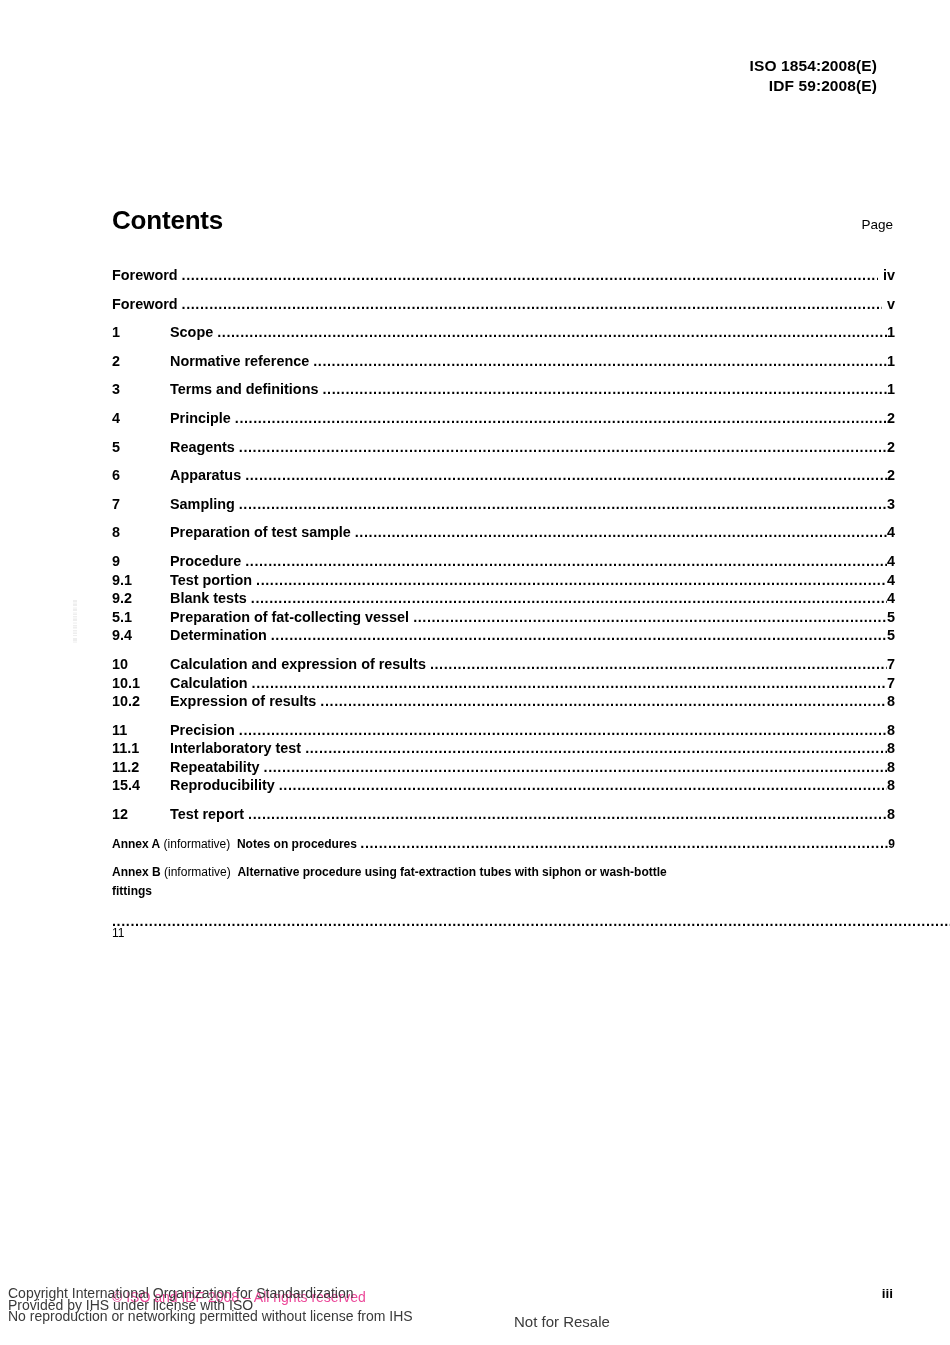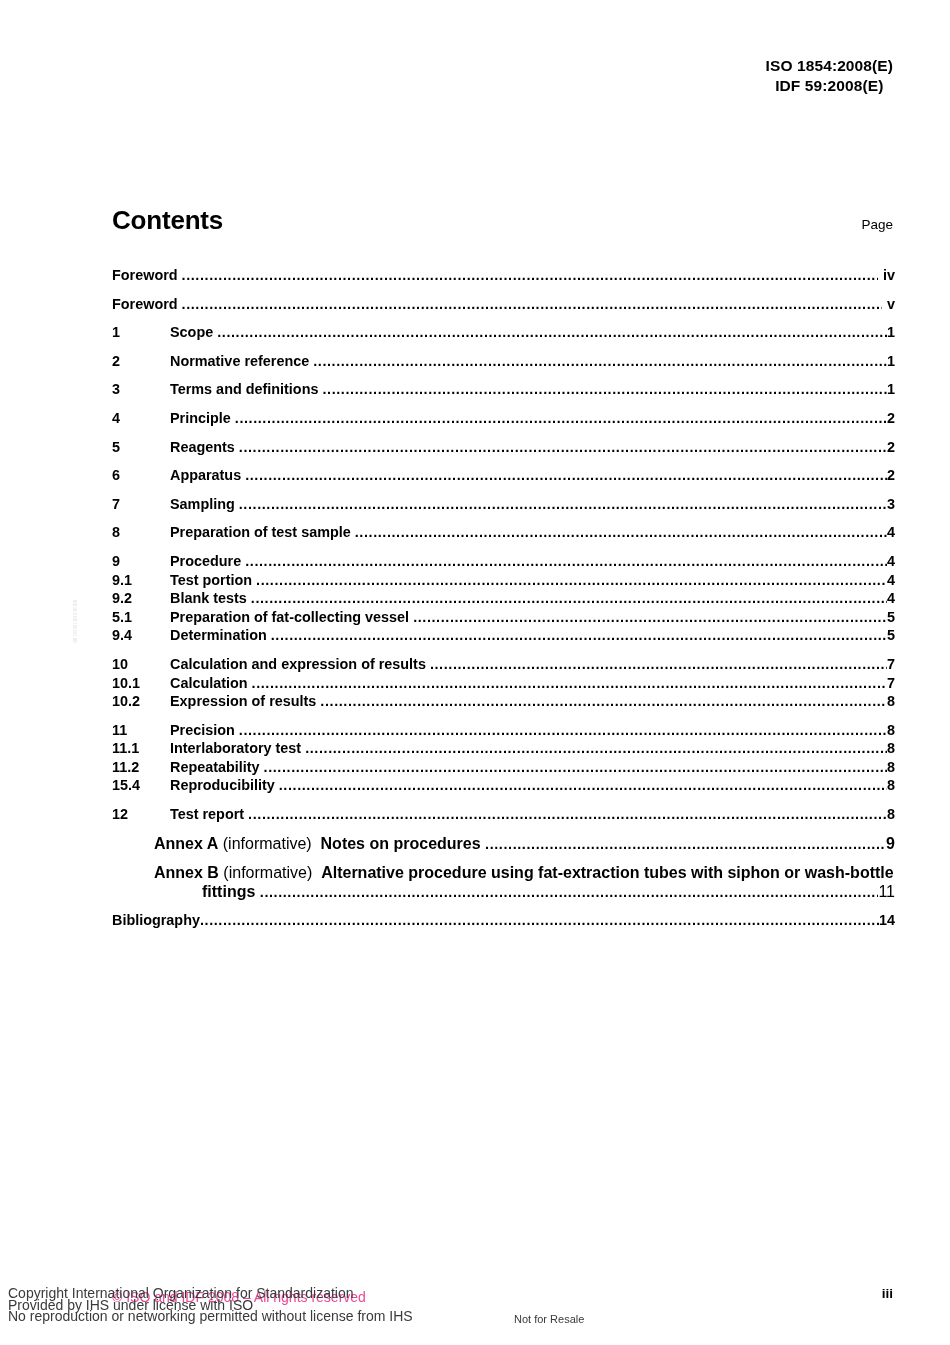--- a/index.html
+++ b/index.html
@@ -18,22 +18,22 @@
     width: 950px;
     height: 1345px;
     background: #ffffff;
     overflow: hidden;
   }
 
   
   .doc-header {
     position: absolute;
     top: 56px;
-    right: 57px;
-    text-align: center;
+    right: 73px;
+    text-align: right;
     font-weight: bold;
     font-size: 15.5px;
     line-height: 20px;
     letter-spacing: 0.1px;
   }
 
   
   .contents-head {
     position: absolute;
     top: 205px;
@@ -109,32 +109,32 @@
 
   
   .toc-pageno.roman { padding-left: 5px; }
 
   
   .annex-head { font-weight: bold; }
   .annex-kind { font-weight: normal; }
   .annex-title { font-weight: bold; }
 
   .annex-block {
-    font-size: 16px;
+    font-size: 12px;
     line-height: 15px;
-    margin-left: 42px;
   }
   .annex-line1 {
     white-space: nowrap;
   }
   .annex-wrap-row {
     display: flex;
     align-items: baseline;
     white-space: nowrap;
     margin-top: 3.6px;
+    flex-direction: column;
   }
   .annex-wrap-indent {
     flex: 0 0 auto;
     width: 48px;
   }
 
   
   .margin-artifact {
     position: absolute;
     left: 68px;
@@ -168,21 +168,21 @@
     top: 1288px;
     font-size: 14px;
     line-height: 11.6px;
     color: #3a3a3a;
     white-space: nowrap;
   }
   .not-for-resale {
     position: absolute;
     left: 470px;
     top: 1313px;
-    font-size: 11px;
+    font-size: 15px;
     color: #3a3a3a;
     padding-left: 44px;
   }
   .folio {
     position: absolute;
     right: 57px;
     top: 1286px;
     font-size: 13.5px;
     font-weight: bold;
   }
@@ -385,25 +385,20 @@
     </div>
 
     <div class="annex-wrap-row annex-block">
       <span class="annex-wrap-indent"></span>
       <span class="annex-title">fittings</span>
       <span>&nbsp;</span>
       <span class="toc-leader"></span>
       <span class="toc-pageno">11</span>
     </div>
 
-    <div class="toc-entry gap-lg no-num">
-      <span class="toc-label">Bibliography</span>
-      <span class="toc-leader"></span>
-      <span class="toc-pageno">14</span>
-    </div>
   </div>
 
   <div class="margin-artifact">||||| ||| || |||| | ||| ||| | ||||</div>
 
   <div class="footer-watermark">© ISO and IDF 2008 – All rights reserved</div>
 
   <div class="ihs-block">
     <div>Copyright International Organization for Standardization</div>
     <div>Provided by IHS under license with ISO</div>
     <div>No reproduction or networking permitted without license from IHS</div>

